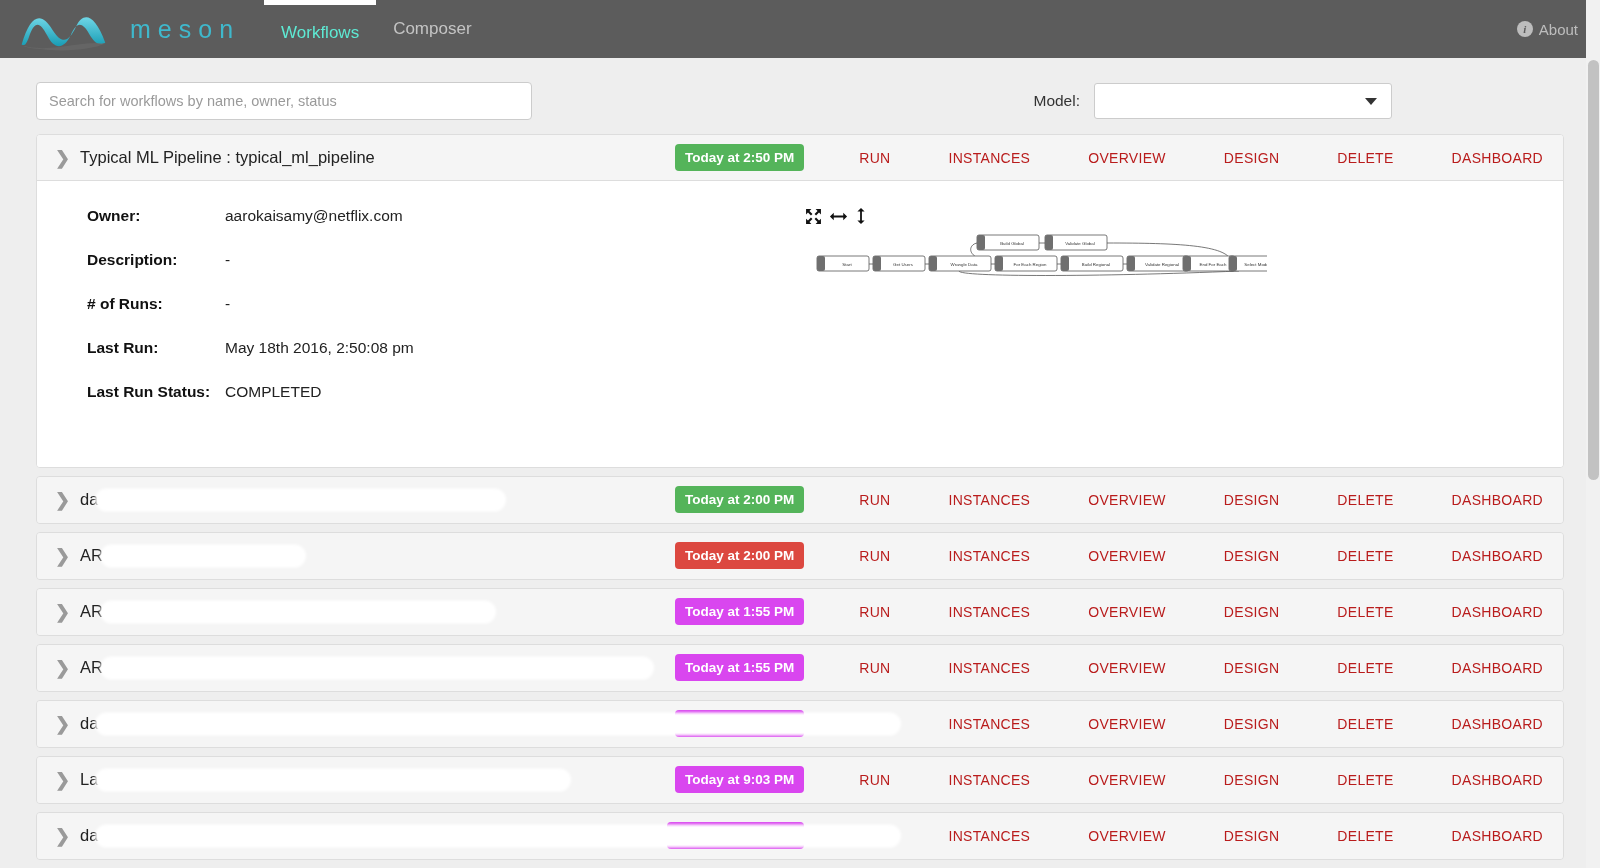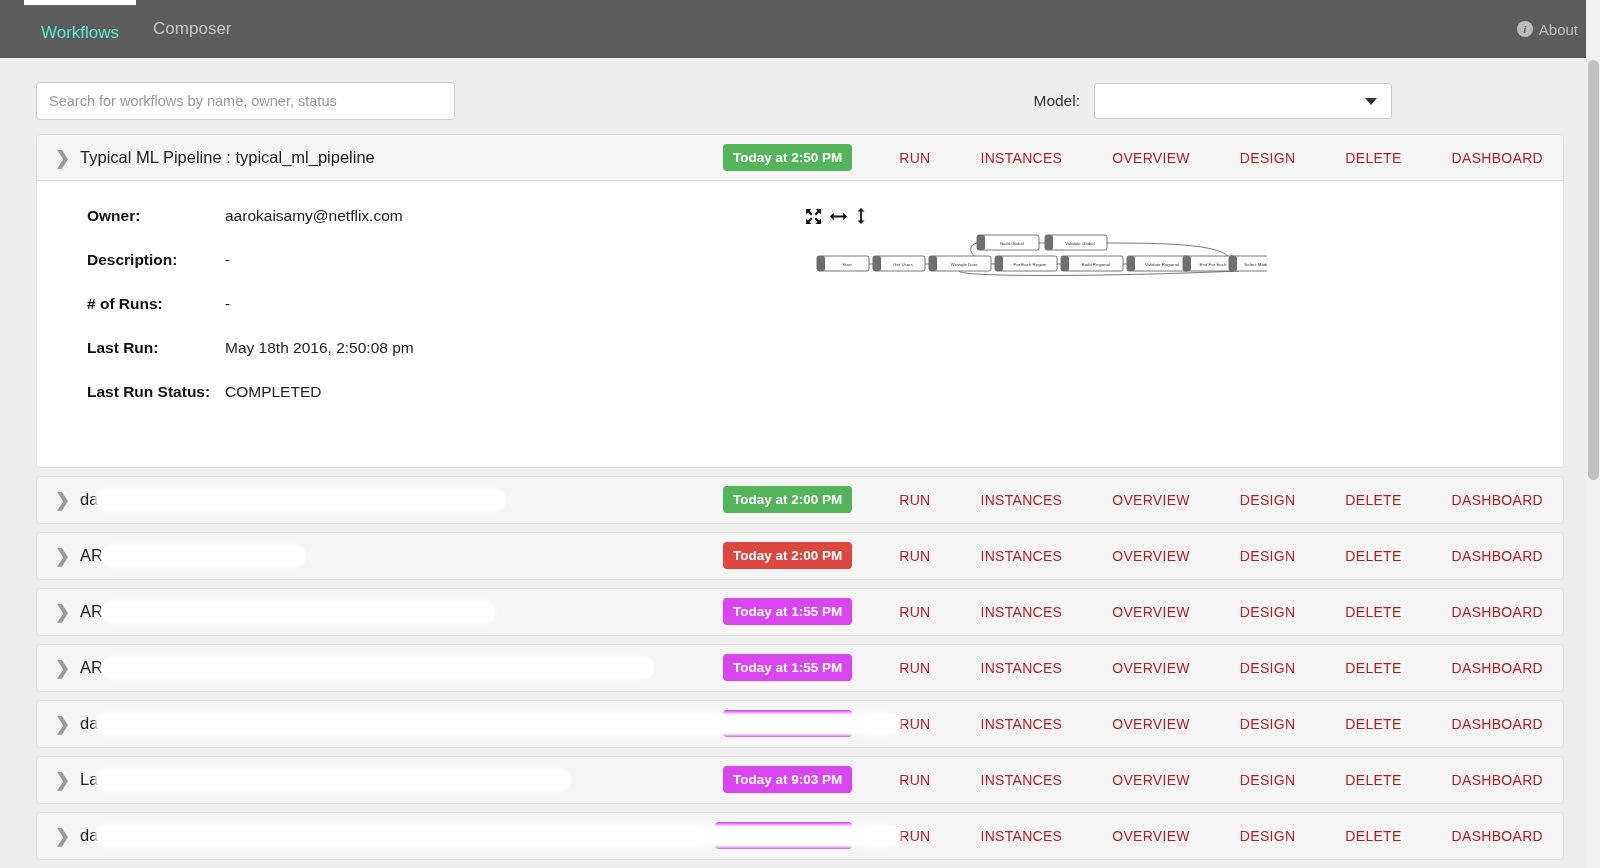--- a/index.html
+++ b/index.html
@@ -95,21 +95,21 @@
     box-sizing: border-box;
   }
 
   .toolbar {
     display: flex;
     align-items: center;
     padding: 24px 36px 14px 36px;
     box-sizing: border-box;
   }
   .search-box {
-    width: 419px;
+    width: 496px;
     height: 38px;
     background: #ffffff;
     border: 1px solid #cccccc;
     border-radius: 4px;
     padding: 0 12px;
     font-size: 14.5px;
     color: #555;
     box-sizing: border-box;
     font-family: "Liberation Sans", sans-serif;
     outline: none;
@@ -194,21 +194,21 @@
     height: 17px;
     background: #ffffff;
     border-radius: 9px;
     box-shadow: 0 0 3px 3px #ffffff;
   }
 
   .wf-actions {
     margin-left: auto;
     display: flex;
     align-items: center;
-    gap: 8px;
+    gap: 16px;
   }
   .badge {
     color: #ffffff;
     font-size: 13.5px;
     font-weight: bold;
     border-radius: 4px;
     padding: 6px 10px;
     white-space: nowrap;
     margin-right: 18px;
     cursor: pointer;
@@ -281,20 +281,33 @@
     width: 11px;
     height: 420px;
     background: #c2c2c2;
     border-radius: 6px;
   }
 </style>
 </head>
 <body>
 
 <div class="navbar">
+  <div class="brand">
+    <svg class="brand-logo" viewBox="0 0 110 50">
+      <defs>
+        <linearGradient id="g1" x1="0" y1="0" x2="0" y2="1">
+          <stop offset="0" stop-color="#6fd6e6"></stop>
+          <stop offset="1" stop-color="#189cb4"></stop>
+        </linearGradient>
+      </defs>
+      <path d="M4 42 C14 8 26 6 38 26 C48 42 56 40 64 22 C72 6 84 8 96 40 C88 44 84 40 78 30 C70 16 64 18 58 32 C50 48 40 48 32 32 C24 16 18 16 12 34 C9 42 7 44 4 42 Z" fill="url(#g1)"></path>
+      <path d="M4 43 C20 48 40 46 60 43 C78 40 90 40 96 41 C86 46 60 50 34 48 C20 47 9 46 4 43 Z" fill="#6d6d6d" opacity="0.55"></path>
+    </svg>
+    <span class="brand-word">meson</span>
+  </div>
 
   <div class="nav-tabs">
     <div class="nav-tab active">
       <span>Workflows</span>
     </div>
     <div class="nav-tab">
       <span>Composer</span>
     </div>
   </div>
 

